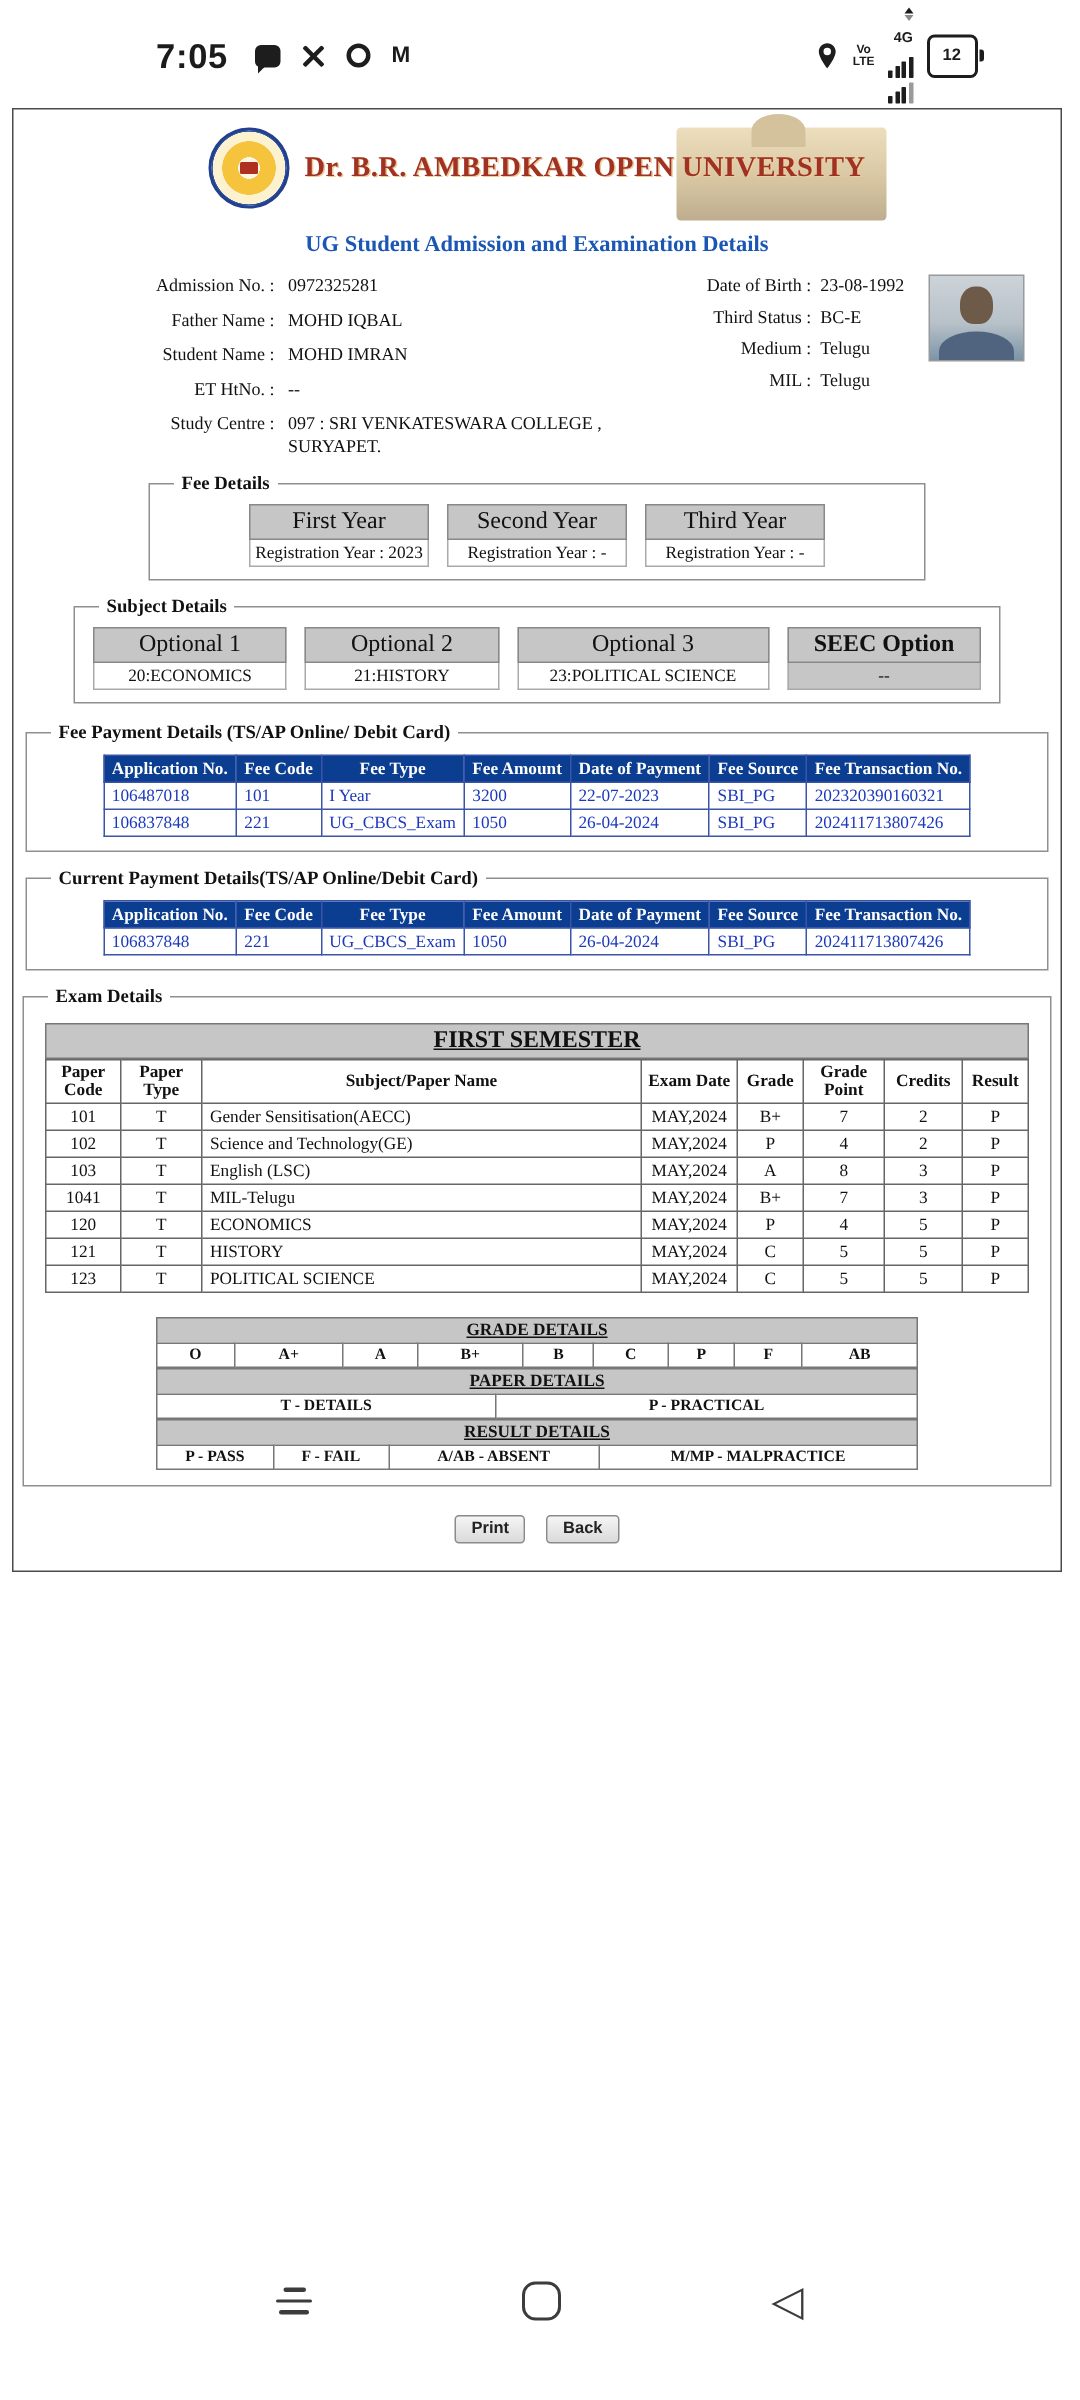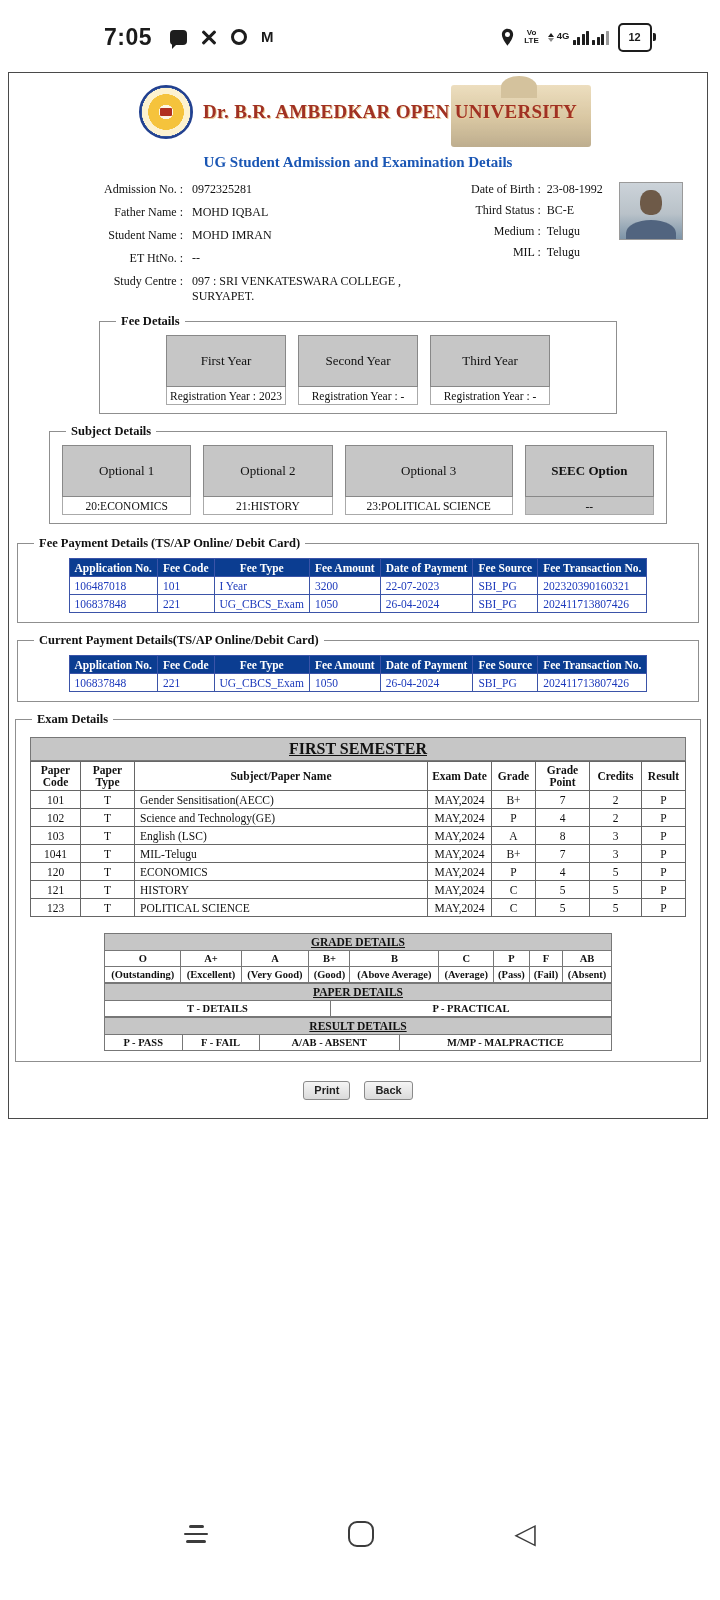--- a/index.html
+++ b/index.html
@@ -15,21 +15,21 @@
   .chat-icon { width:17px; height:15px; background:#1d1d1d; border-radius:4px; position:relative; display:inline-block; }
   .chat-icon::after { content:""; position:absolute; left:2px; bottom:-4px; border:4px solid transparent; border-top-color:#1d1d1d; border-left-color:#1d1d1d; }
   .x-icon { width:16px; height:16px; position:relative; display:inline-block; }
   .x-icon::before,.x-icon::after { content:""; position:absolute; top:6.5px; left:-1px; width:18px; height:3px; background:#1d1d1d; border-radius:1px; }
   .x-icon::before { transform:rotate(45deg); } .x-icon::after { transform:rotate(-45deg); }
   .circle-app-icon { width:16px; height:16px; border-radius:50%; border:3.5px solid #1d1d1d; display:inline-block; }
   .gmail-icon { display:inline-block; font-weight:bold; font-size:15px; line-height:16px; }
   .gmail-icon::before { content:"M"; }
   .sb-right { margin-left:auto; display:flex; align-items:center; gap:9px; }
   .volte { font-size:8px; font-weight:bold; line-height:8.5px; text-align:center; }
-  .net { display:flex; align-items:flex-end; gap:3px; }
+  .net { display:flex; align-items:flex-end; gap:3px;flex-direction:column; }
   .updown { display:flex; flex-direction:column; gap:1px; margin-bottom:3px; }
   .updown i { display:block; width:0; height:0; border-left:3.5px solid transparent; border-right:3.5px solid transparent; }
   .updown .up { border-bottom:4px solid #1d1d1d; }
   .updown .down { border-top:4px solid #8a8a8a; }
   .net-label { font-size:9.5px; font-weight:bold; margin-bottom:4px; }
   .bars { display:flex; align-items:flex-end; gap:1.5px; }
   .bars b { display:block; width:3px; background:#1d1d1d; border-radius:.5px; }
   .bars b:nth-child(1){height:5px} .bars b:nth-child(2){height:8px}
   .bars b:nth-child(3){height:11px} .bars b:nth-child(4){height:14px}
   .bars.bars2 b:nth-child(4){ background:#9a9a9a; }
@@ -79,21 +79,21 @@
   .fs-fee { margin:2px 90px 10px; }
   .fs-subject { margin:0 40px 12px; }
   .fs-pay { margin:0 8px 10px; }
   .fs-exam { margin:4px 6px 12px; padding-bottom:4px; }
 
   .cols { display:flex; gap:12px; }
   .fee-cols { padding:2px 58px 0; }
   .subject-cols { padding:2px 4px 0; }
   .col { flex:1; }
   .subject-cols .col:nth-child(3){ flex:1.3; }
-  .col-header { background:#c6c6c6; border:1px solid #888; text-align:center; font-size:13px; padding:17px 1px; }
+  .col-header { background:#c6c6c6; border:1px solid #888; text-align:center; font-size:16px; padding:2px 1px; }
   .col-value { border:1px solid #aaa; border-top:none; text-align:center; font-size:11.5px; padding:2.5px 1px; background:#fff; }
   .subject-cols .col:last-child .col-header { font-weight:bold; }
   .subject-cols .col:last-child .col-value { background:#c6c6c6; }
 
   .pay-table { border-collapse:collapse; margin:3px auto 1px; font-size:11.5px; }
   .pay-table th { background:#0b3d91; color:#fff; font-weight:bold; border:1px solid #3b54a8;
                   padding:2.5px 5px; white-space:nowrap; text-align:center; font-size:11.5px; }
   .pay-table td { color:#1c39bb; border:1px solid #3b54a8; padding:2.5px 5px; white-space:nowrap; }
 
   .sem-bar { background:#c6c6c6; border:1px solid #777; text-align:center; font-weight:bold;
@@ -447,31 +447,20 @@
                 <td>O</td>
                 <td>A+</td>
                 <td>A</td>
                 <td>B+</td>
                 <td>B</td>
                 <td>C</td>
                 <td>P</td>
                 <td>F</td>
                 <td>AB</td>
               </tr>
-            <tr>
-                <td>(Outstanding)</td>
-                <td>(Excellent)</td>
-                <td>(Very Good)</td>
-                <td>(Good)</td>
-                <td>(Above Average)</td>
-                <td>(Average)</td>
-                <td>(Pass)</td>
-                <td>(Fail)</td>
-                <td>(Absent)</td>
-              </tr>
           </tbody>
         </table>
         <div class="lb-title">PAPER DETAILS</div>
         <table class="lb-table">
           <tbody>
             <tr>
                 <td>T - DETAILS</td>
                 <td>P - PRACTICAL</td>
               </tr>
           </tbody>

